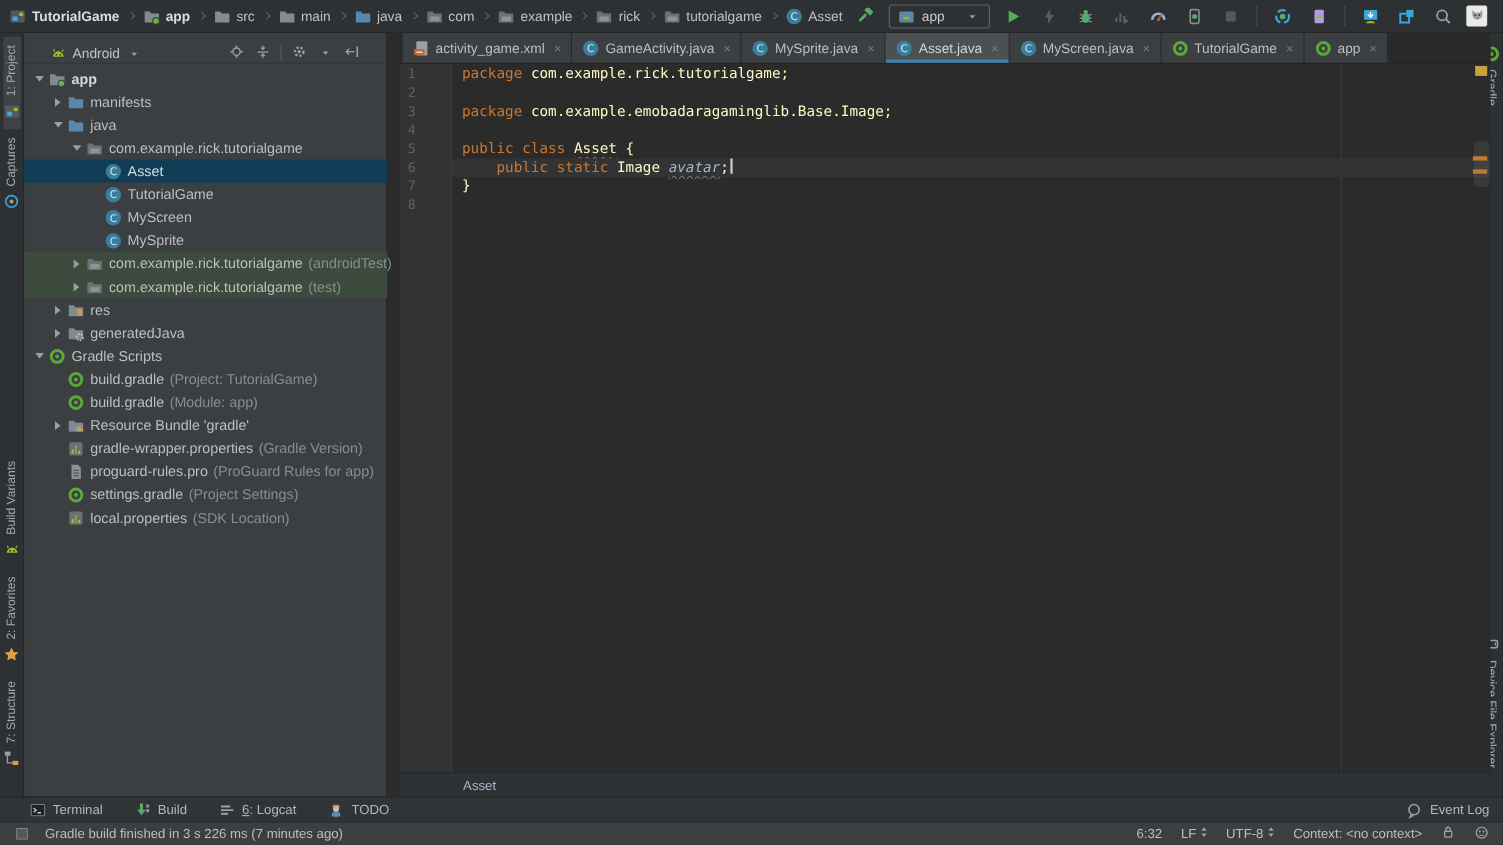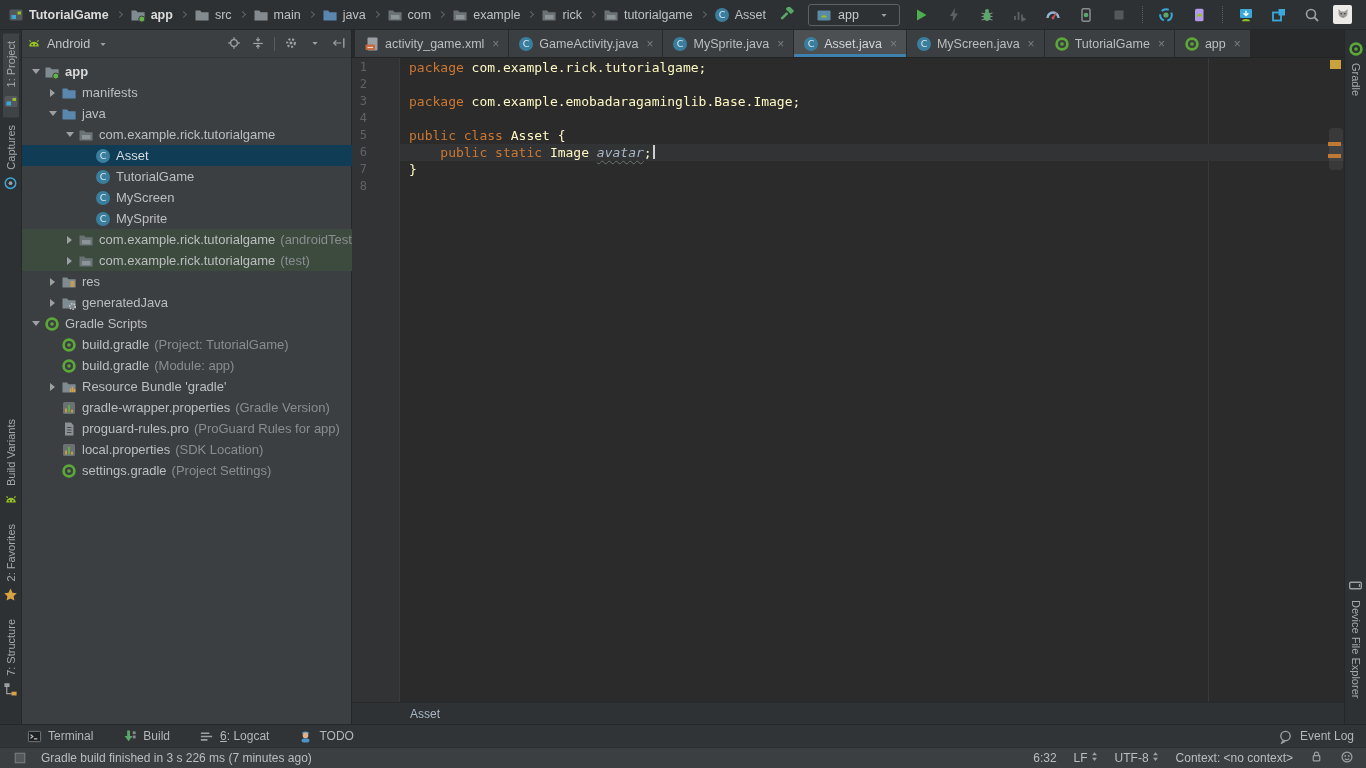--- a/index.html
+++ b/index.html
@@ -35,39 +35,39 @@
     padding:8px 0;cursor:default;writing-mode:vertical-rl}
   .stripe-item.up{transform:rotate(180deg)}
   .stripe-item.up .ic svg{transform:rotate(180deg)}
   .stripe-item.dn .ic svg{transform:rotate(-90deg)}
   .stripe-item.active{background:#3F4345}
   .stripe-spacer{margin-top:auto}
 
   
   #project-panel{position:absolute;left:22px;top:30px;width:330px;height:694px;background:#3C3F41;
     border-right:1px solid #242627}
-  .pp-header{height:28px;display:flex;align-items:center;padding:0 4px;border-bottom:1px solid #333638}
+  .pp-header{height:28px;display:flex;align-items:flex-end;padding:0 23px;border-bottom:1px solid #333638}
   .pp-title{display:flex;align-items:center;gap:5px;font-size:12.5px;color:#C2C4C6}
   .pp-actions{margin-left:auto;display:flex;align-items:center;gap:8px}
   .pp-sep{width:1px;height:14px;background:#5A5D5F}
   #tree{padding-top:3px}
   .tree-row{height:21px;display:flex;align-items:center;white-space:nowrap;font-size:13px;width:330px}
   .tr-arrow{width:15px;flex:none;display:flex;justify-content:center}
   .arr-open{width:0;height:0;border-left:4px solid transparent;border-right:4px solid transparent;border-top:5px solid #9DA0A3}
   .arr-closed{width:0;height:0;border-top:4px solid transparent;border-bottom:4px solid transparent;border-left:5px solid #9DA0A3}
   .tree-row .ic{width:17px;margin-right:5px}
   .tr-label{color:#BCBEC0}
   .tree-row.bold .tr-label{font-weight:bold;color:#D8D8D8}
   .tr-ann{color:#8A8D8F;margin-left:5px}
   .tree-row.selected{background:#113C55}
   .tree-row.selected .tr-label{color:#D3DCE2}
   .tree-row.tint-test{background:#3D4B3F}
 
   
-  #editor{position:absolute;left:352px;top:30px;width:992px;height:694px;background:#2B2B2B}
+  #editor{position:absolute;left:363px;top:30px;width:992px;height:694px;background:#2B2B2B}
   #tabbar{height:28px;background:#27292A;display:flex;align-items:stretch;padding-left:3px;border-bottom:1px solid #232525}
   .tab{display:flex;align-items:center;gap:5px;padding:0 9px;background:#3C3F41;border-right:1px solid #27292A;
     font-size:12.5px;color:#BCBEC0;cursor:default}
   .tab .close{color:#7B7E80;font-size:12px;margin-left:3px}
   .tab.active{background:#4C5052;box-shadow:inset 0 -3px 0 #3F81AE;color:#D2D4D6}
   #code-wrap{position:absolute;top:28px;left:0;right:0;bottom:22px;overflow:hidden;
     font-family:"DejaVu Sans Mono",monospace;font-size:13px;line-height:17px}
   .gutter-bg{position:absolute;left:0;top:0;bottom:0;width:48px;background:#313335;border-right:1px solid #393D3F}
   .guide{position:absolute;left:856px;top:0;bottom:0;width:1px;background:#363A3C}
   #code-lines{position:relative;padding-top:1px}
@@ -666,39 +666,39 @@
             <path d="M6 6.5h4.5M6 9h4.5M6 11.5h4.5" stroke="#44484A" stroke-width="1"></path>
           </svg>
         </span>
         <span class="tr-label">proguard-rules.pro</span>
         <span class="tr-ann">(ProGuard Rules for app)</span>
       </div>
       <div class="tree-row" style="padding-left: 23px;">
         <span class="tr-arrow"></span>
         <span class="ic">
           <svg viewBox="0 0 16 16" width="16" height="16">
+            <circle cx="8" cy="8" r="5.4" fill="none" stroke="#5BA839" stroke-width="2.7"></circle>
+            <circle cx="8" cy="8" r="1.8" fill="#5BA839"></circle>
+          </svg>
+        </span>
+        <span class="tr-label">settings.gradle</span>
+        <span class="tr-ann">(Project Settings)</span>
+      </div>
+      <div class="tree-row" style="padding-left: 23px;">
+        <span class="tr-arrow"></span>
+        <span class="ic">
+          <svg viewBox="0 0 16 16" width="16" height="16">
             <rect x="2" y="2" width="12" height="12" rx="1.5" fill="#6B7073"></rect>
             <path d="M5 12.5V8.5" stroke="#D9A343" stroke-width="1.7"></path>
             <path d="M8 12.5V5" stroke="#62B543" stroke-width="1.7"></path>
             <path d="M11 12.5V9.8" stroke="#D9A343" stroke-width="1.7"></path>
           </svg>
         </span>
         <span class="tr-label">local.properties</span>
         <span class="tr-ann">(SDK Location)</span>
-      </div>
-      <div class="tree-row" style="padding-left: 23px;">
-        <span class="tr-arrow"></span>
-        <span class="ic">
-          <svg viewBox="0 0 16 16" width="16" height="16">
-            <circle cx="8" cy="8" r="5.4" fill="none" stroke="#5BA839" stroke-width="2.7"></circle>
-            <circle cx="8" cy="8" r="1.8" fill="#5BA839"></circle>
-          </svg>
-        </span>
-        <span class="tr-label">settings.gradle</span>
-        <span class="tr-ann">(Project Settings)</span>
       </div>
     </div>
 </div>
 
 <div id="editor">
   <div id="tabbar">
       <div class="tab">
         <span class="ic">
           <svg viewBox="0 0 16 16" width="16" height="16">
             <rect x="3.5" y="1.5" width="10" height="13" rx="1" fill="#9AA0A6"></rect>

